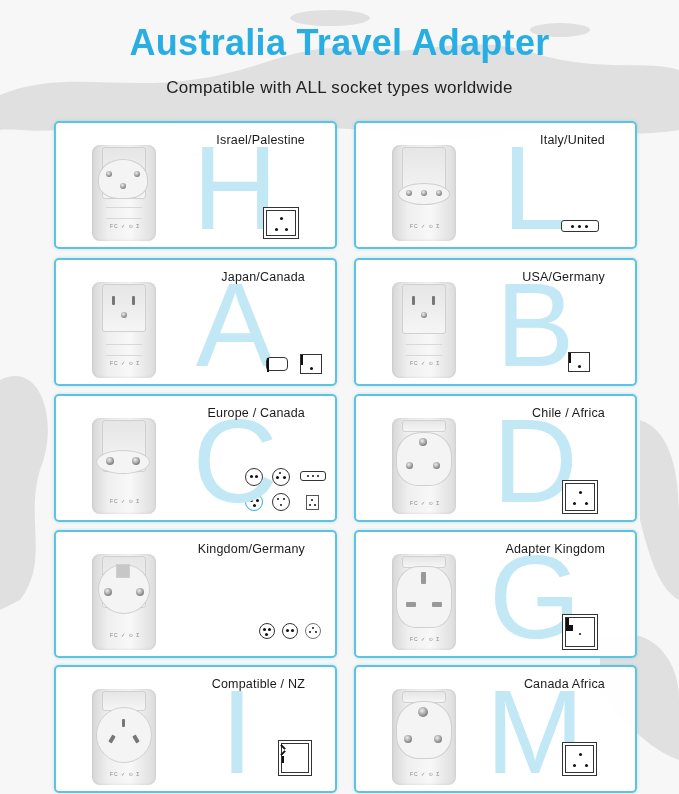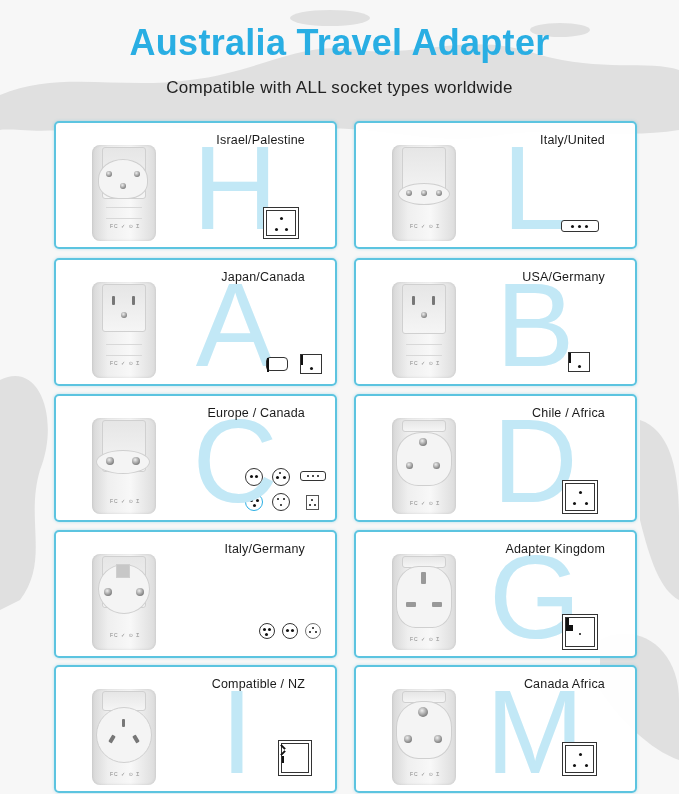--- a/index.html
+++ b/index.html
@@ -222,21 +222,21 @@
   <div class="socket sq" style="left:206px; top:84px; width:36px; height:34px;">
     <div class="inner">
       <div class="dot" style="left:13px; top:7px;"></div>
       <div class="dot" style="left:7px; top:18px;"></div>
       <div class="dot" style="left:19px; top:18px;"></div>
     </div>
   </div>
 </div>
 
 <div class="card" style="left:54px; top:530px;">
-  <div class="region">Italy/Germany</div>
+  <div class="region">Kingdom/Germany</div>
   <div class="adapter">
     <div class="top-plate"></div>
     <div class="plug-face" style="left:6px; top:10px; width:52px; height:50px; border-radius:50%;"></div>
     <div class="plug-face" style="left:24px; top:10px; width:14px; height:14px; background:#c7c7c7;"></div>
     <div class="pin" style="left:12px; top:34px; width:8px; height:8px;"></div>
     <div class="pin" style="left:44px; top:34px; width:8px; height:8px;"></div>
     <div class="cert">FC ✓ ⊙ Σ</div>
   </div>
   <div class="round-s" style="left:203px; top:91px; width:16px; height:16px;">
     <div class="dot" style="left:3px; top:4px;"></div>

